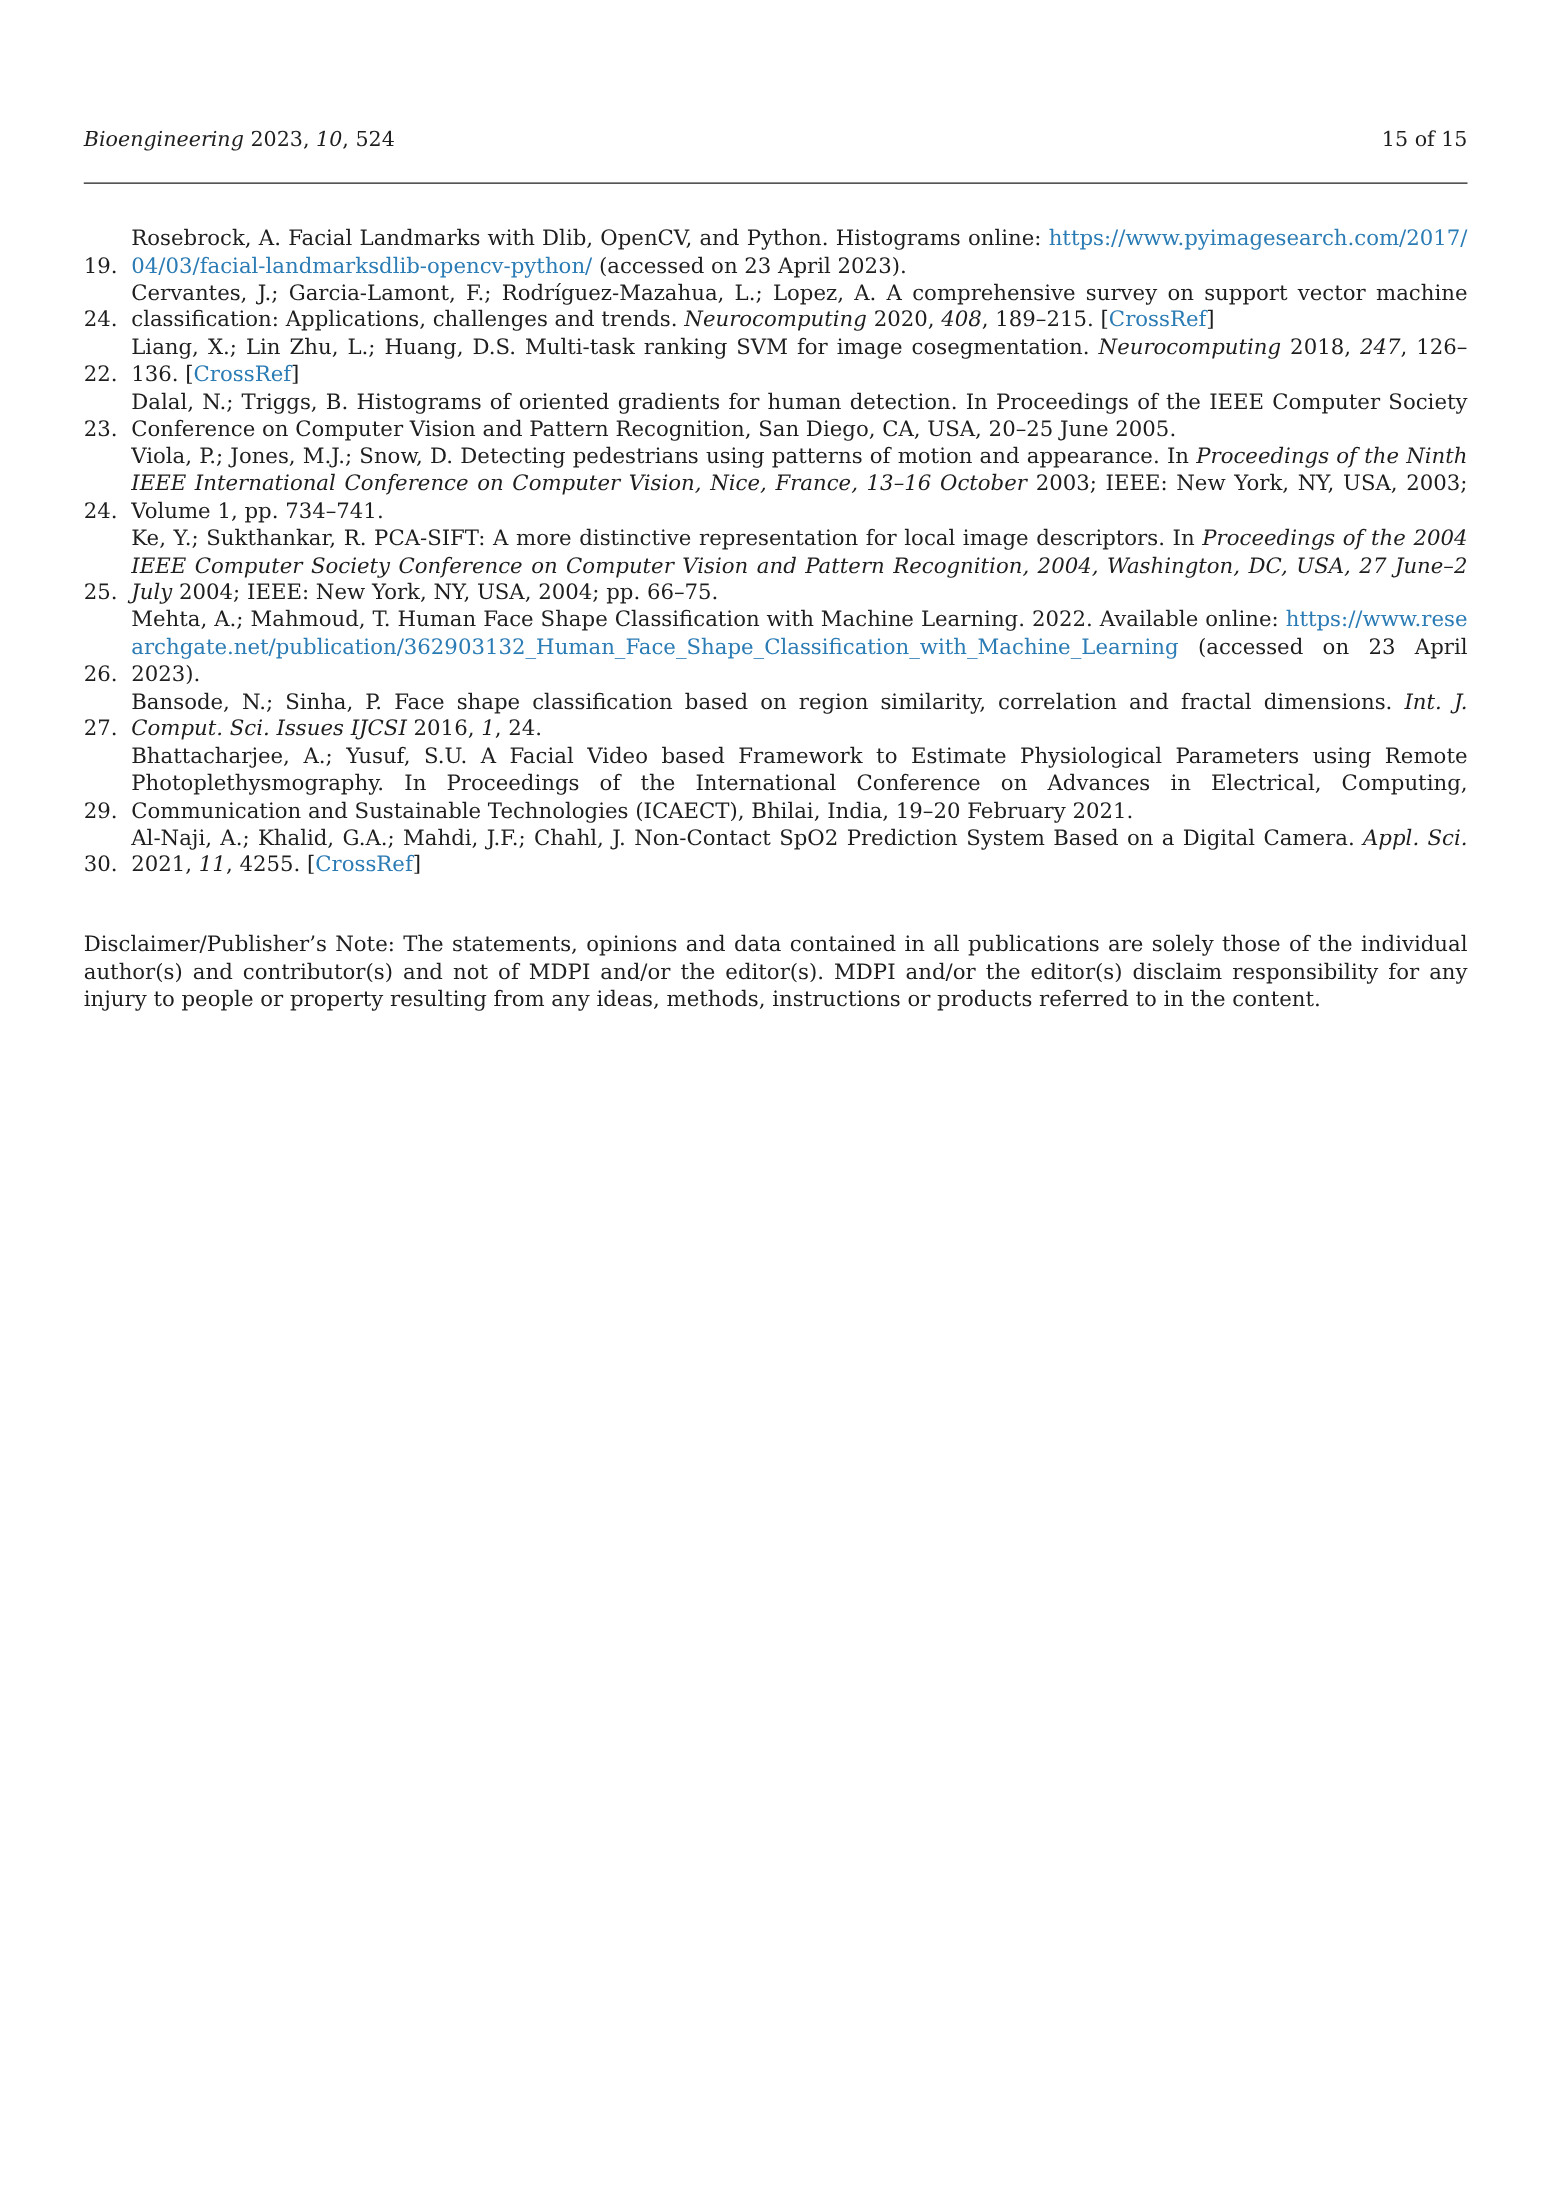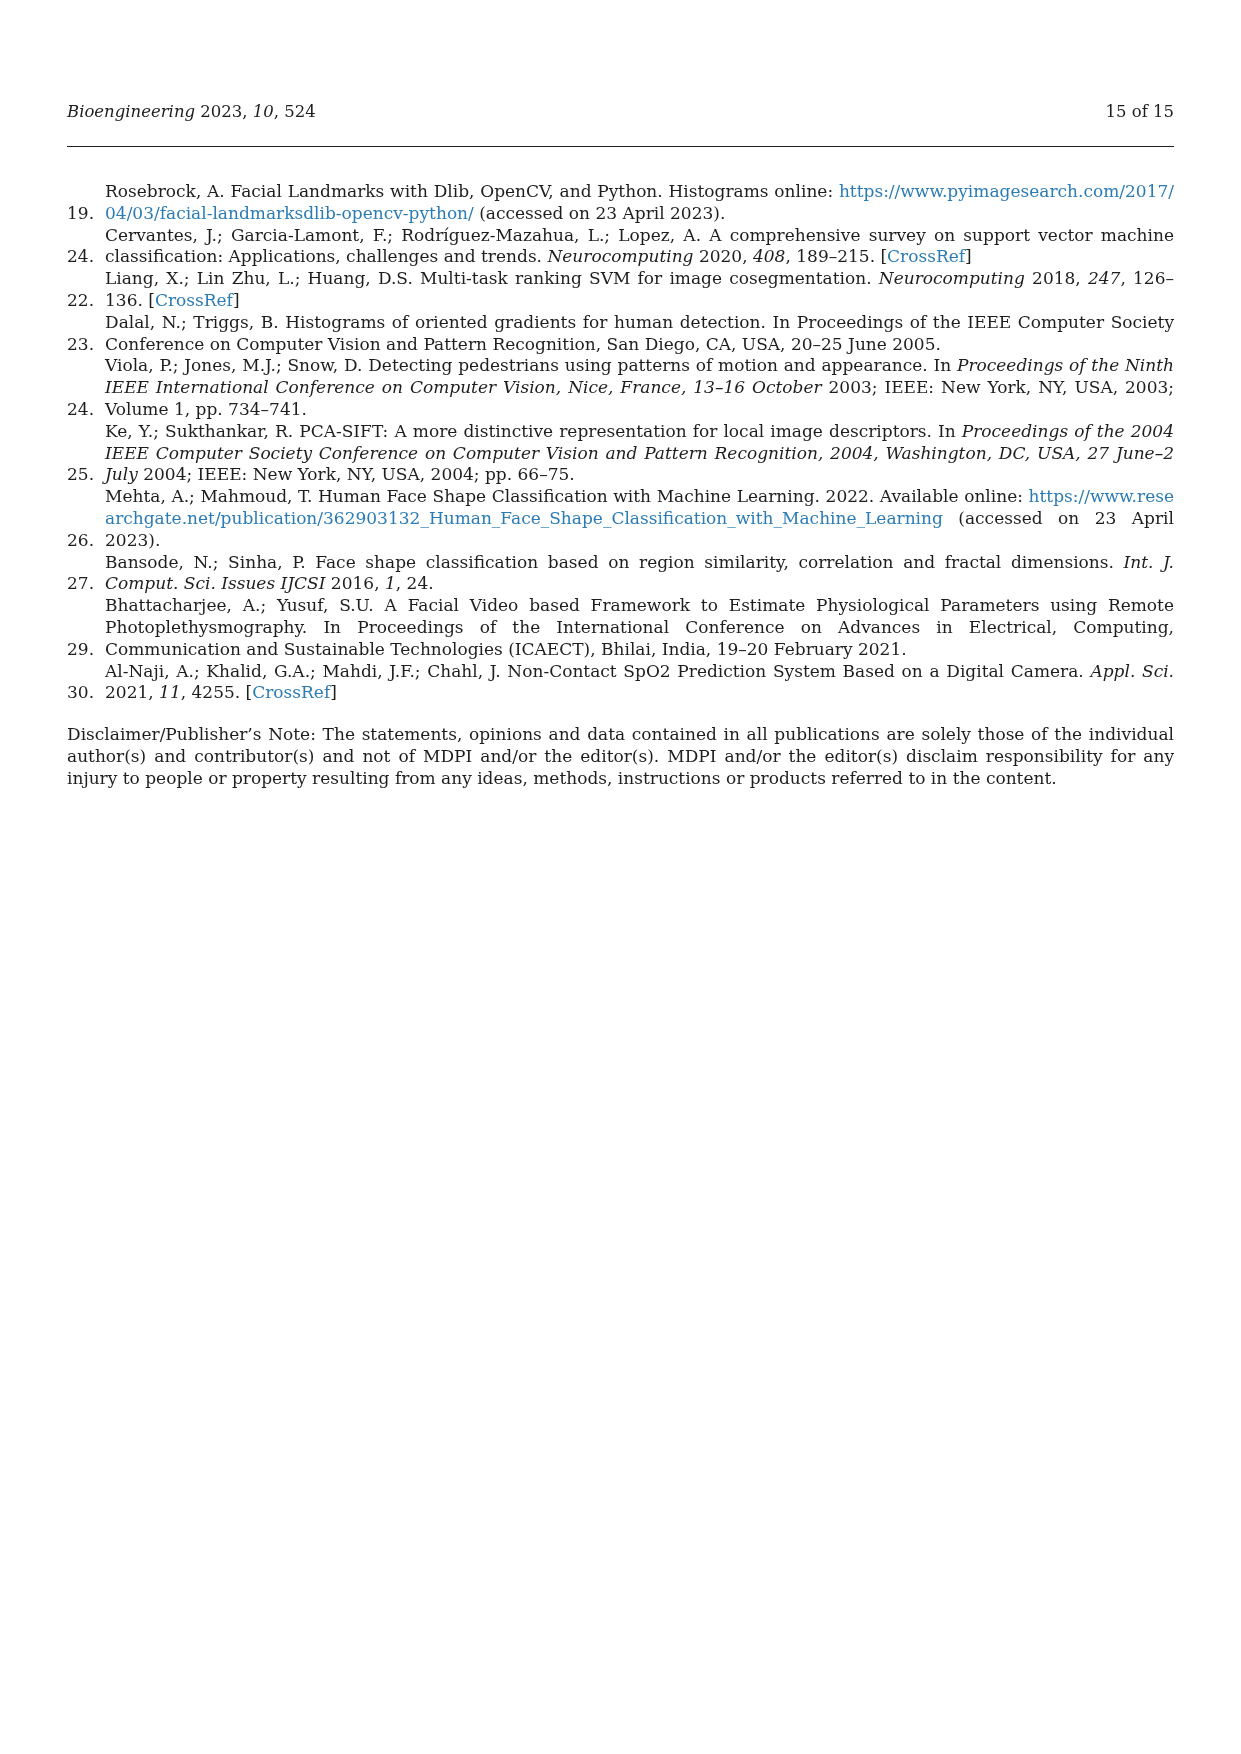--- a/index.html
+++ b/index.html
@@ -61,21 +61,21 @@
   }
   .italic { font-style: italic; }
   .bold   { font-weight: normal; }
   .lnk {
     color: var(--link-color, #2b7cb5);
     text-decoration: none;
     word-break: break-all;
     cursor: pointer;
   }
   .disclaimer {
-    margin: 20px 0 0 0;
+    margin: 42px 0 0 0;
     text-align: justify;
   }
 </style>
 </head>
 <body>
 
 <div class="page">
 
   <header class="page-header">
     <span class="journal-line"><span class="italic">Bioengineering</span><span> </span><span class="bold">2023</span><span>, </span><span class="italic">10</span><span>, 524</span></span>

